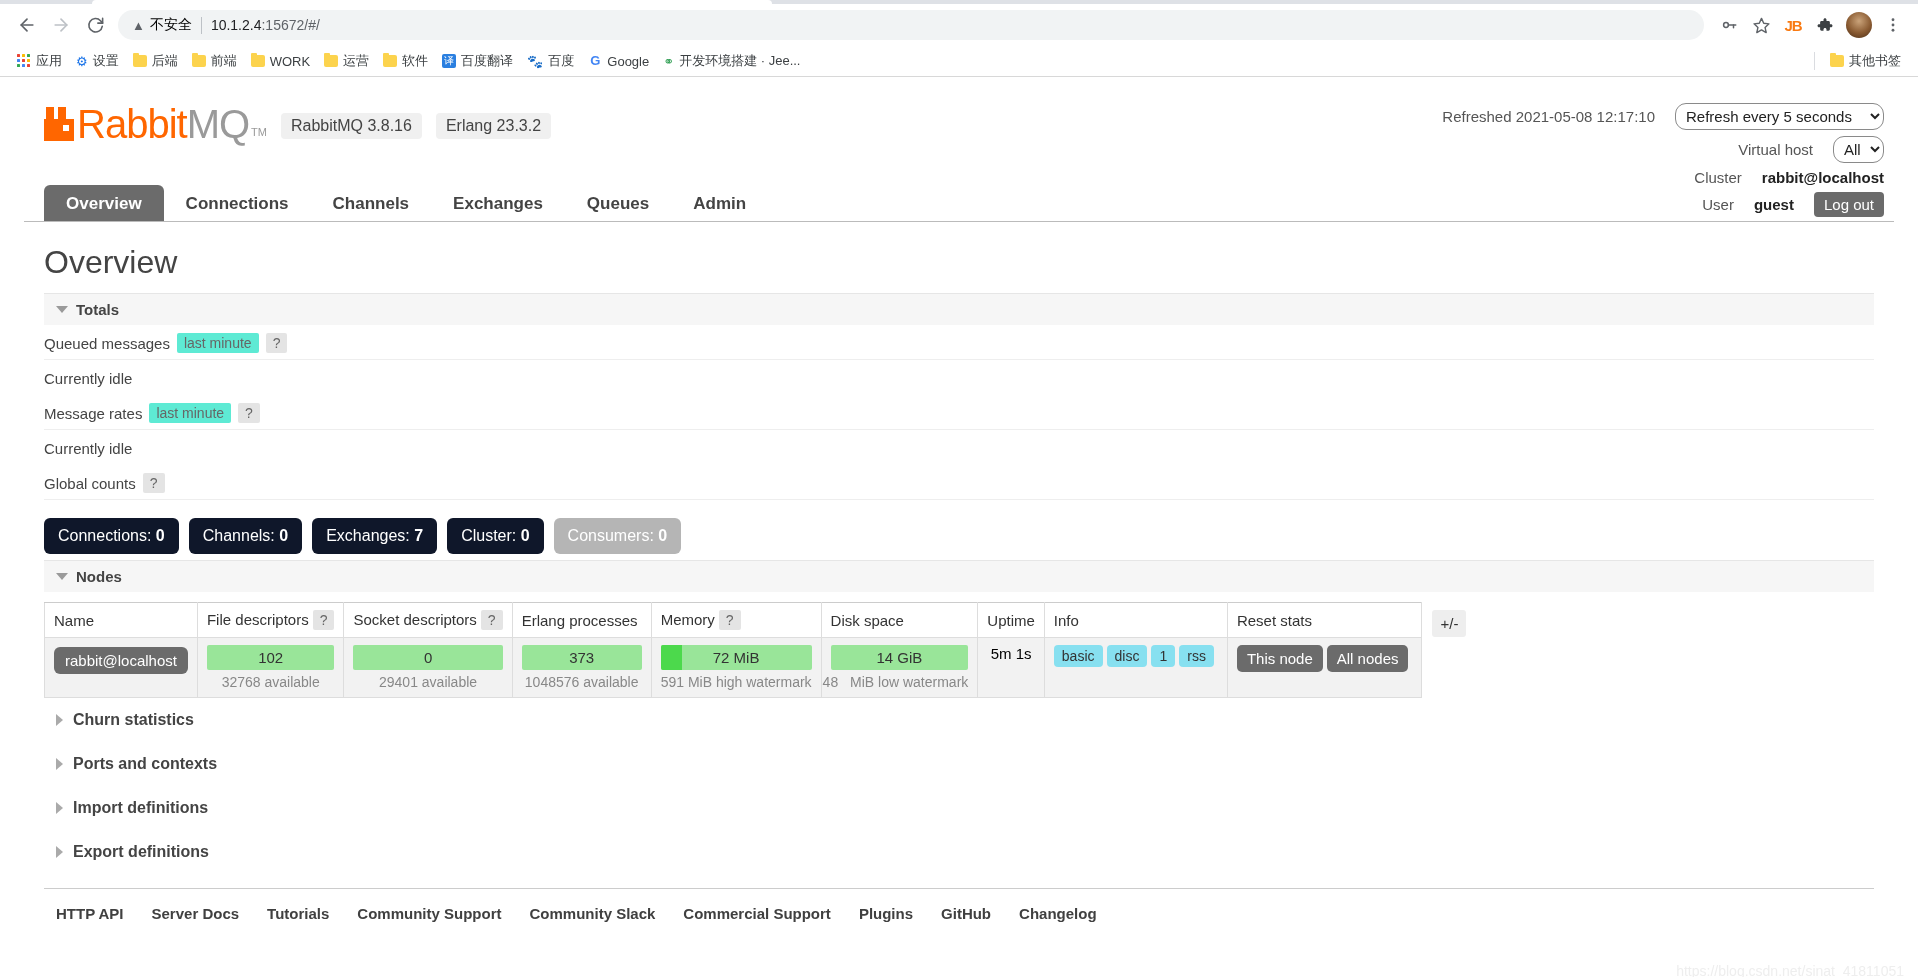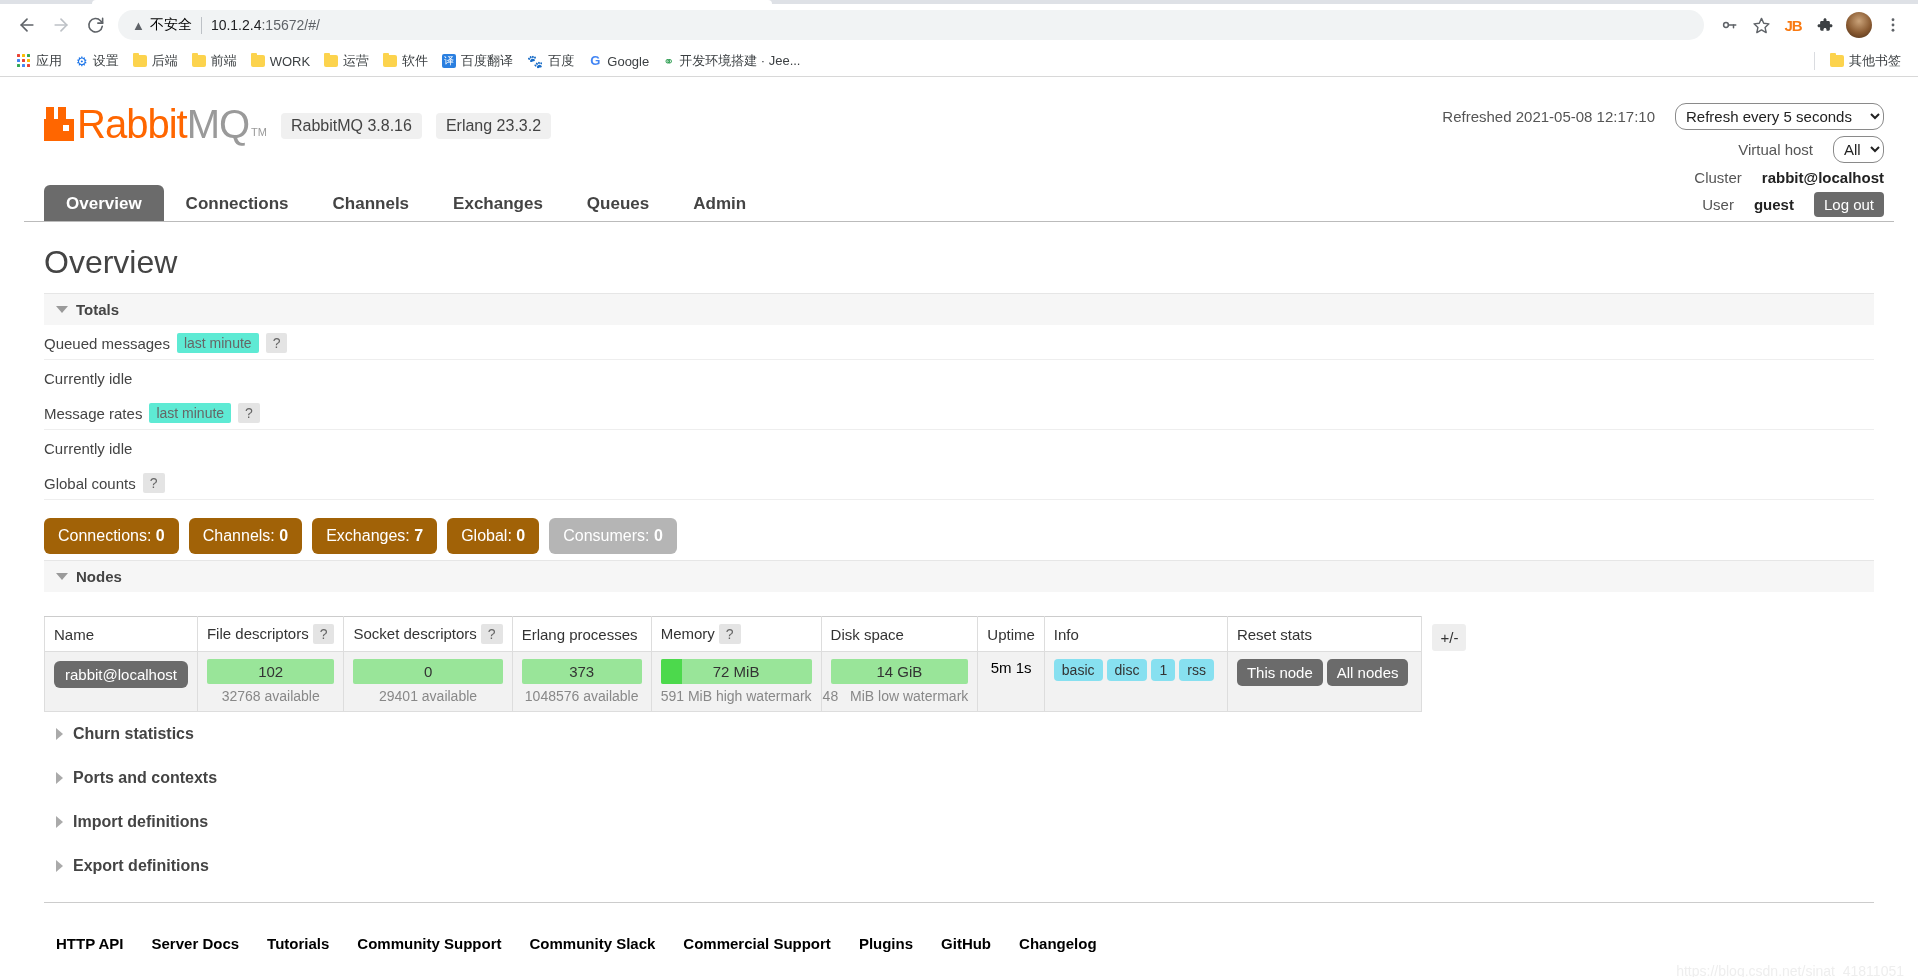--- a/index.html
+++ b/index.html
@@ -250,29 +250,29 @@
     padding: 2px 7px; border-radius: 2px; cursor: pointer;
   }
   .idle-row {
     padding: 10px 0 8px 0; font-size: 15px; color: #444;
   }
 
   #global-buttons {
     display: flex; gap: 10px; margin: 18px 0 6px 0;
   }
   .count-btn {
-    background: #a16207; color: #fff; border: none; border-radius: 6px;
+    background: #0f172a; color: #fff; border: none; border-radius: 6px;
     font-family: "Liberation Sans", sans-serif;
     font-size: 16px; padding: 9px 14px; cursor: pointer;
   }
   .count-btn .n { font-weight: bold; }
   .count-btn.disabled { background: #b5b5b5; cursor: default; }
 
   
-  #nodes-wrap { margin-top: 24px; display: flex; align-items: flex-start; }
+  #nodes-wrap { margin-top: 10px; display: flex; align-items: flex-start; }
   table#nodes-table {
     border-collapse: collapse;
     font-size: 15px;
     background: #fff;
   }
   #nodes-table th {
     text-align: left; font-weight: normal; color: #333;
     border: 1px solid #ddd; border-top: 1px solid #ccc;
     padding: 7px 9px; font-size: 15px; white-space: nowrap;
     background: #fff;
@@ -338,22 +338,22 @@
   }
 
   
   #footer {
     margin-top: 14px;
     border-top: 1px solid #ccc;
     padding: 16px 0 0 12px;
     display: flex; gap: 28px; flex-wrap: wrap;
   }
   #footer a {
-    color: #000000; font-size: 15px; font-weight: bold;
-    text-decoration: none; cursor: pointer; margin-top: 16px;
+    color: #404040; font-size: 15px; font-weight: bold;
+    text-decoration: none; cursor: pointer;
   }
   #watermark {
     position: absolute; right: 14px; bottom: 6px;
     color: #eeeeee; font-size: 14px; user-select: none;
   }
 </style>
 </head>
 <body>
 
 <div id="browser-chrome">
@@ -557,21 +557,21 @@
 
     <div class="stat-row">
       <span>Global counts</span>
       <span class="chip-q">?</span>
     </div>
 
     <div id="global-buttons">
           <button class="count-btn"><span>Connections: </span><span class="n">0</span></button>
           <button class="count-btn"><span>Channels: </span><span class="n">0</span></button>
           <button class="count-btn"><span>Exchanges: </span><span class="n">7</span></button>
-          <button class="count-btn"><span>Global: </span><span class="n">0</span></button>
+          <button class="count-btn"><span>Cluster: </span><span class="n">0</span></button>
           <button class="count-btn disabled"><span>Consumers: </span><span class="n">0</span></button>
         </div>
 
     <div class="section-bar">
       <span class="tri-down"></span>
       <span>Nodes</span>
     </div>
 
     <div id="nodes-wrap">
       <table id="nodes-table">

